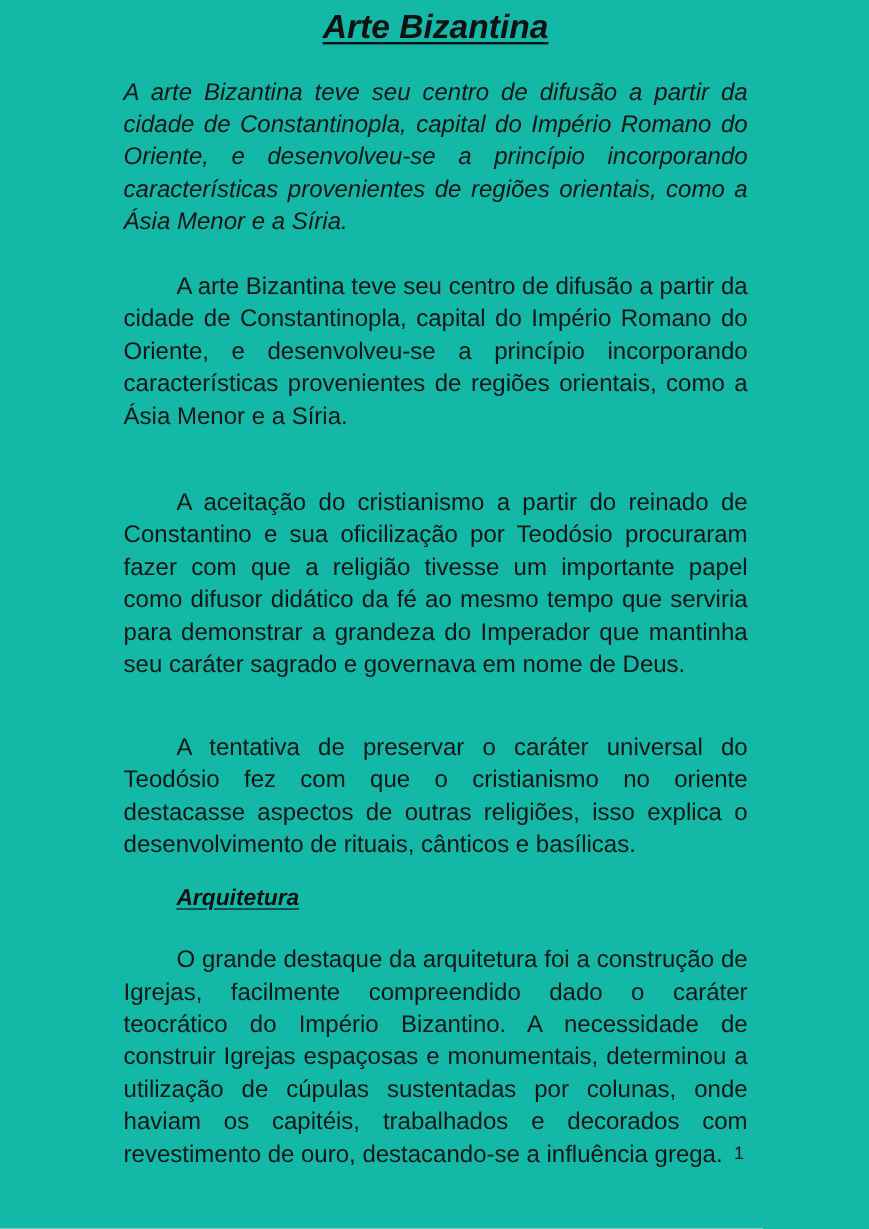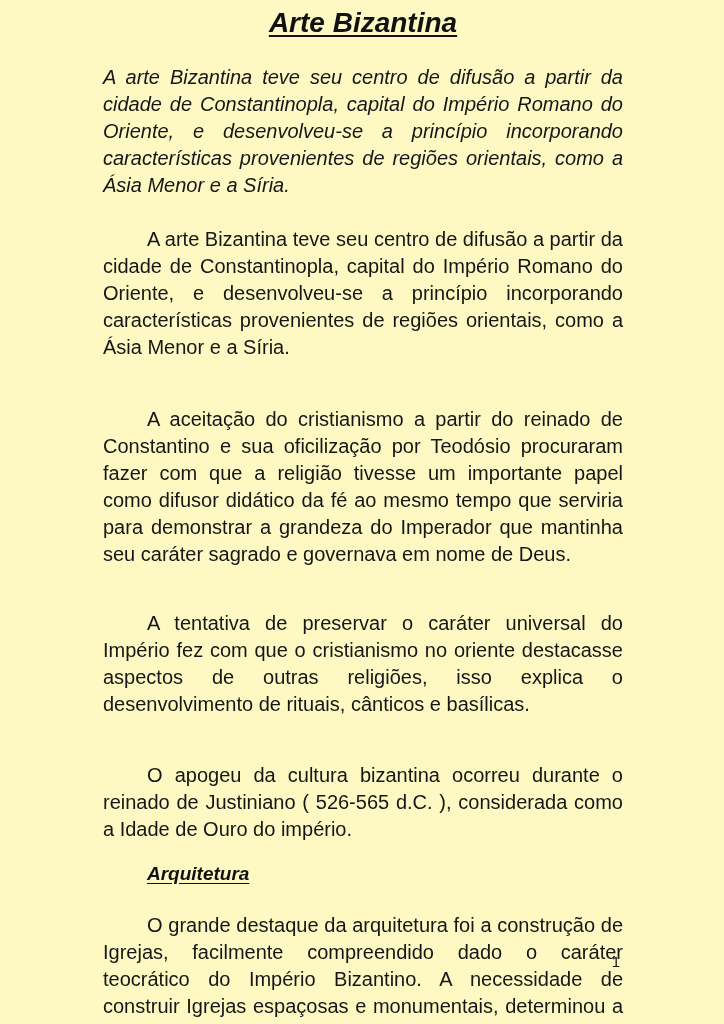--- a/index.html
+++ b/index.html
@@ -4,21 +4,21 @@
 <style>
   html, body {
     margin: 0;
     padding: 0;
     background: #ffffff;
   }
   .page {
     position: relative;
     width: 724px;
     height: 1024px;
-    background: #fef9c3;
+    background: #14b8a6;
     color: #111111;
     font-family: "Liberation Sans", sans-serif;
     overflow: hidden;
     box-sizing: border-box;
   }
   .content {
     position: absolute;
     left: 103px;
     top: 0;
     width: 520px;
@@ -75,23 +75,22 @@
   <div class="content">
 
     <h1 class="doc-title">Arte Bizantina</h1>
 
     <p class="para italic mt-intro-italic">A arte Bizantina teve seu centro de difusão a partir da cidade de Constantinopla, capital do Império Romano do Oriente, e desenvolveu-se a princípio incorporando características provenientes de regiões orientais, como a Ásia Menor e a Síria.</p>
 
     <p class="para indent mt-intro">A arte Bizantina teve seu centro de difusão a partir da cidade de Constantinopla, capital do Império Romano do Oriente, e desenvolveu-se a princípio incorporando características provenientes de regiões orientais, como a Ásia Menor e a Síria.</p>
 
     <p class="para indent mt-christ">A aceitação do cristianismo a partir do reinado de Constantino e sua oficilização por Teodósio procuraram fazer com que a religião tivesse um importante papel como difusor didático da fé ao mesmo tempo que serviria para demonstrar a grandeza do Imperador que mantinha seu caráter sagrado e governava em nome de Deus.</p>
 
-    <p class="para indent mt-universal">A tentativa de preservar o caráter universal do Império fez com que o cristianismo no oriente destacasse aspectos de outras religiões, isso explica o desenvolvimento de rituais, cânticos e basílicas.</p>
+    <p class="para indent mt-universal">A tentativa de preservar o caráter universal do Teodósio fez com que o cristianismo no oriente destacasse aspectos de outras religiões, isso explica o desenvolvimento de rituais, cânticos e basílicas.</p>
 
-    <p class="para indent mt-apogee">O apogeu da cultura bizantina ocorreu durante o reinado de Justiniano ( 526-565 d.C. ), considerada como a Idade de Ouro do império.</p>
 
     <h2 class="section-heading">Arquitetura</h2>
 
     <p class="para indent mt-arch">O grande destaque da arquitetura foi a construção de Igrejas, facilmente compreendido dado o caráter teocrático do Império Bizantino. A necessidade de construir Igrejas espaçosas e monumentais, determinou a utilização de cúpulas sustentadas por colunas, onde haviam os capitéis, trabalhados e decorados com revestimento de ouro, destacando-se a influência grega.</p>
 
   </div>
 
   <div class="page-number">1</div>
 </div>
 

